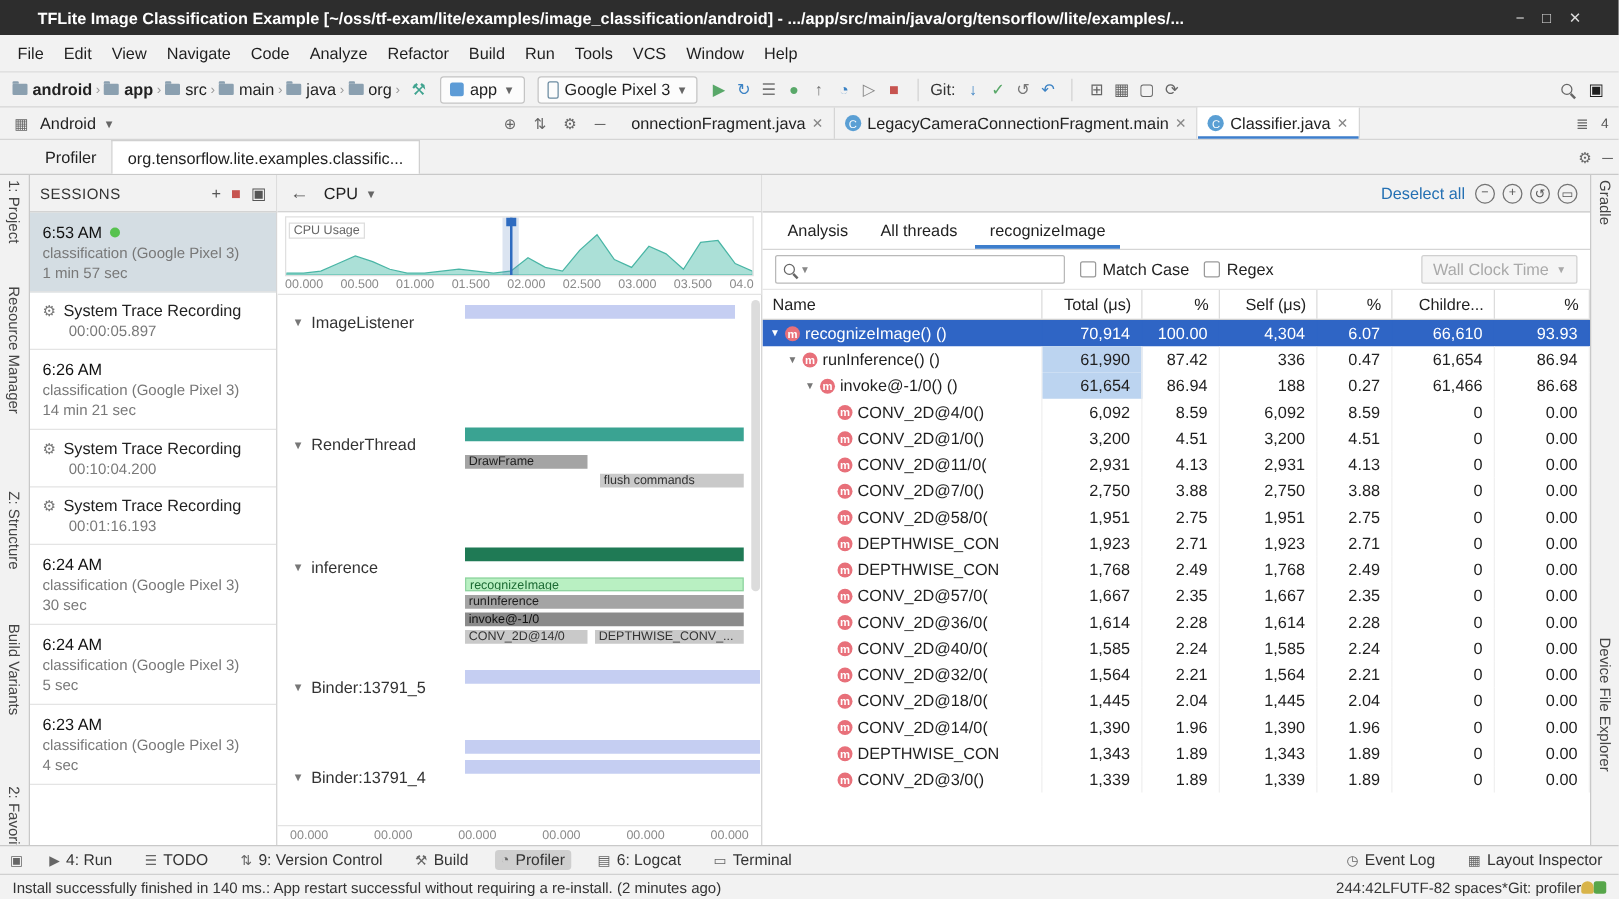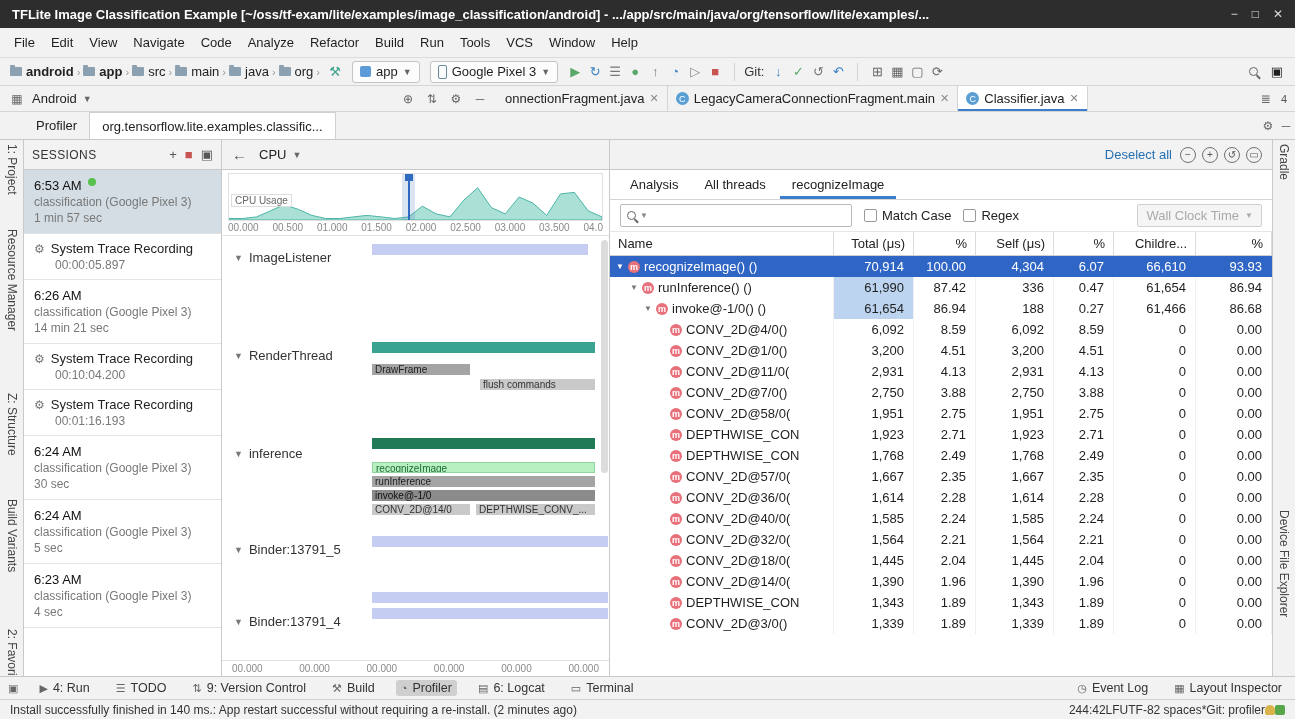--- a/index.html
+++ b/index.html
@@ -1,21 +1,21 @@
 <!DOCTYPE html>
 <html><head>
 <meta charset="utf-8">
 <style>
 *{margin:0;padding:0;box-sizing:border-box}
 html,body{width:1295px;height:719px;overflow:hidden}
 body{font-family:"Liberation Sans",sans-serif;font-size:13px;color:#1f1f1f;background:#f2f2f2}
 .window{width:1295px;height:719px;display:flex;flex-direction:column;overflow:hidden}
 
 
-.titlebar{height:28px;background:#2d2d2d;color:#fff;display:flex;align-items:center;padding:0 12px;flex:none}
+.titlebar{height:28px;background:#2d2d2d;color:#fff;display:flex;align-items:center;padding:0 30px;flex:none}
 .titlebar .ttl{font-weight:bold;font-size:13px;white-space:nowrap;overflow:hidden;text-overflow:ellipsis;flex:1}
 .win-ctrls{display:flex;gap:14px;color:#dcdcdc;font-size:12px}
 
 
 .menubar{height:30px;display:flex;align-items:center;padding:0 6px;border-bottom:1px solid #dcdcdc;flex:none}
 .menu-item{padding:4px 8px;color:#1f1f1f;cursor:pointer}
 
 
 .toolbar{height:28px;display:flex;align-items:center;padding:0 8px;border-bottom:1px solid #d5d5d5;gap:4px;flex:none;white-space:nowrap}
 .crumb{display:inline-flex;align-items:center;gap:4px;padding:0 2px}
@@ -66,37 +66,37 @@
 
 .sessions{width:198px;background:#fff;border-right:1px solid #c9c9c9;display:flex;flex-direction:column;flex:none}
 .panel-header{height:30px;background:#f2f2f2;border-bottom:1px solid #c9c9c9;display:flex;align-items:center;padding:0 8px;gap:8px;flex:none}
 .sess-title{font-size:12px;color:#333;letter-spacing:.4px}
 .hdr-sp{flex:1}
 .hdr-ico{font-size:13px;color:#555;cursor:pointer}
 .stop-red{color:#c75450}
 .sessions-list{flex:1;overflow:hidden}
 .session-item{padding:8px 10px;border-bottom:1px solid #e4e4e4;cursor:pointer}
 .session-item.selected{background:#d4dde3}
-.time-row{display:flex;gap:6px;color:#111}
+.time-row{display:flex;align-items:center;gap:6px;color:#111}
 .live-dot{width:8px;height:8px;border-radius:50%;background:#57c24f}
 .sub{font-size:12px;color:#787878;margin-top:2px}
 .recording-item{padding:7px 10px;border-bottom:1px solid #e4e4e4;cursor:pointer}
 .rec-row{display:flex;align-items:center;gap:6px;color:#222}
 .gear{color:#777;font-size:12px}
 .rec-dur{font-size:12px;color:#787878;margin-left:21px;margin-top:2px}
 
 
 .timeline{width:388px;background:#fff;border-right:1px solid #c9c9c9;display:flex;flex-direction:column;flex:none}
 .tl-header{height:30px;background:#f2f2f2;border-bottom:1px solid #c9c9c9;display:flex;align-items:center;gap:12px;padding:0 10px;flex:none}
 .back-arrow{color:#555;font-size:15px;cursor:pointer}
 .cpu-dd{display:flex;align-items:center;gap:6px;cursor:pointer;color:#222}
 .cpu-dd .arr{font-size:9px;color:#666}
 .chart{height:66px;position:relative;border-bottom:1px solid #e3e3e3;flex:none;background:#fff}
 .chart-box{position:absolute;left:6px;right:6px;top:3px;bottom:14px;border:1px solid #e0e0e0;overflow:hidden}
-.chart-label{position:absolute;top:20px;left:2px;font-size:10px;color:#666;background:#fff;border:1px solid #ddd;padding:0 3px;z-index:3}
+.chart-label{position:absolute;top:4px;left:2px;font-size:10px;color:#666;background:#fff;border:1px solid #ddd;padding:0 3px;z-index:3}
 .sel-band{position:absolute;top:0;bottom:0;left:46.5%;width:13px;background:rgba(90,130,190,.22)}
 .sel-line{position:absolute;top:0;bottom:0;left:48%;width:2px;background:#2e6bc0;z-index:2}
 .sel-handle{position:absolute;top:0;left:calc(48% - 3px);width:8px;height:7px;background:#2e6bc0;z-index:2}
 .chart-ticks{position:absolute;left:6px;right:6px;bottom:0;height:13px;display:flex;justify-content:space-between;font-size:10px;color:#8a8a8a;overflow:hidden}
 .threads{flex:1;position:relative;overflow:hidden}
 .thread-label{position:absolute;left:12px;font-size:13px;color:#333;display:flex;gap:6px;align-items:center;white-space:nowrap}
 .thread-label .tarr{color:#777;font-size:9px}
 .bar{position:absolute;height:11px;font-size:10px;line-height:12px;white-space:nowrap;overflow:hidden;padding-left:3px;color:#2b2b2b}
 .bar.blue{background:#c5cef2}
 .bar.teal{background:#3aa392}

